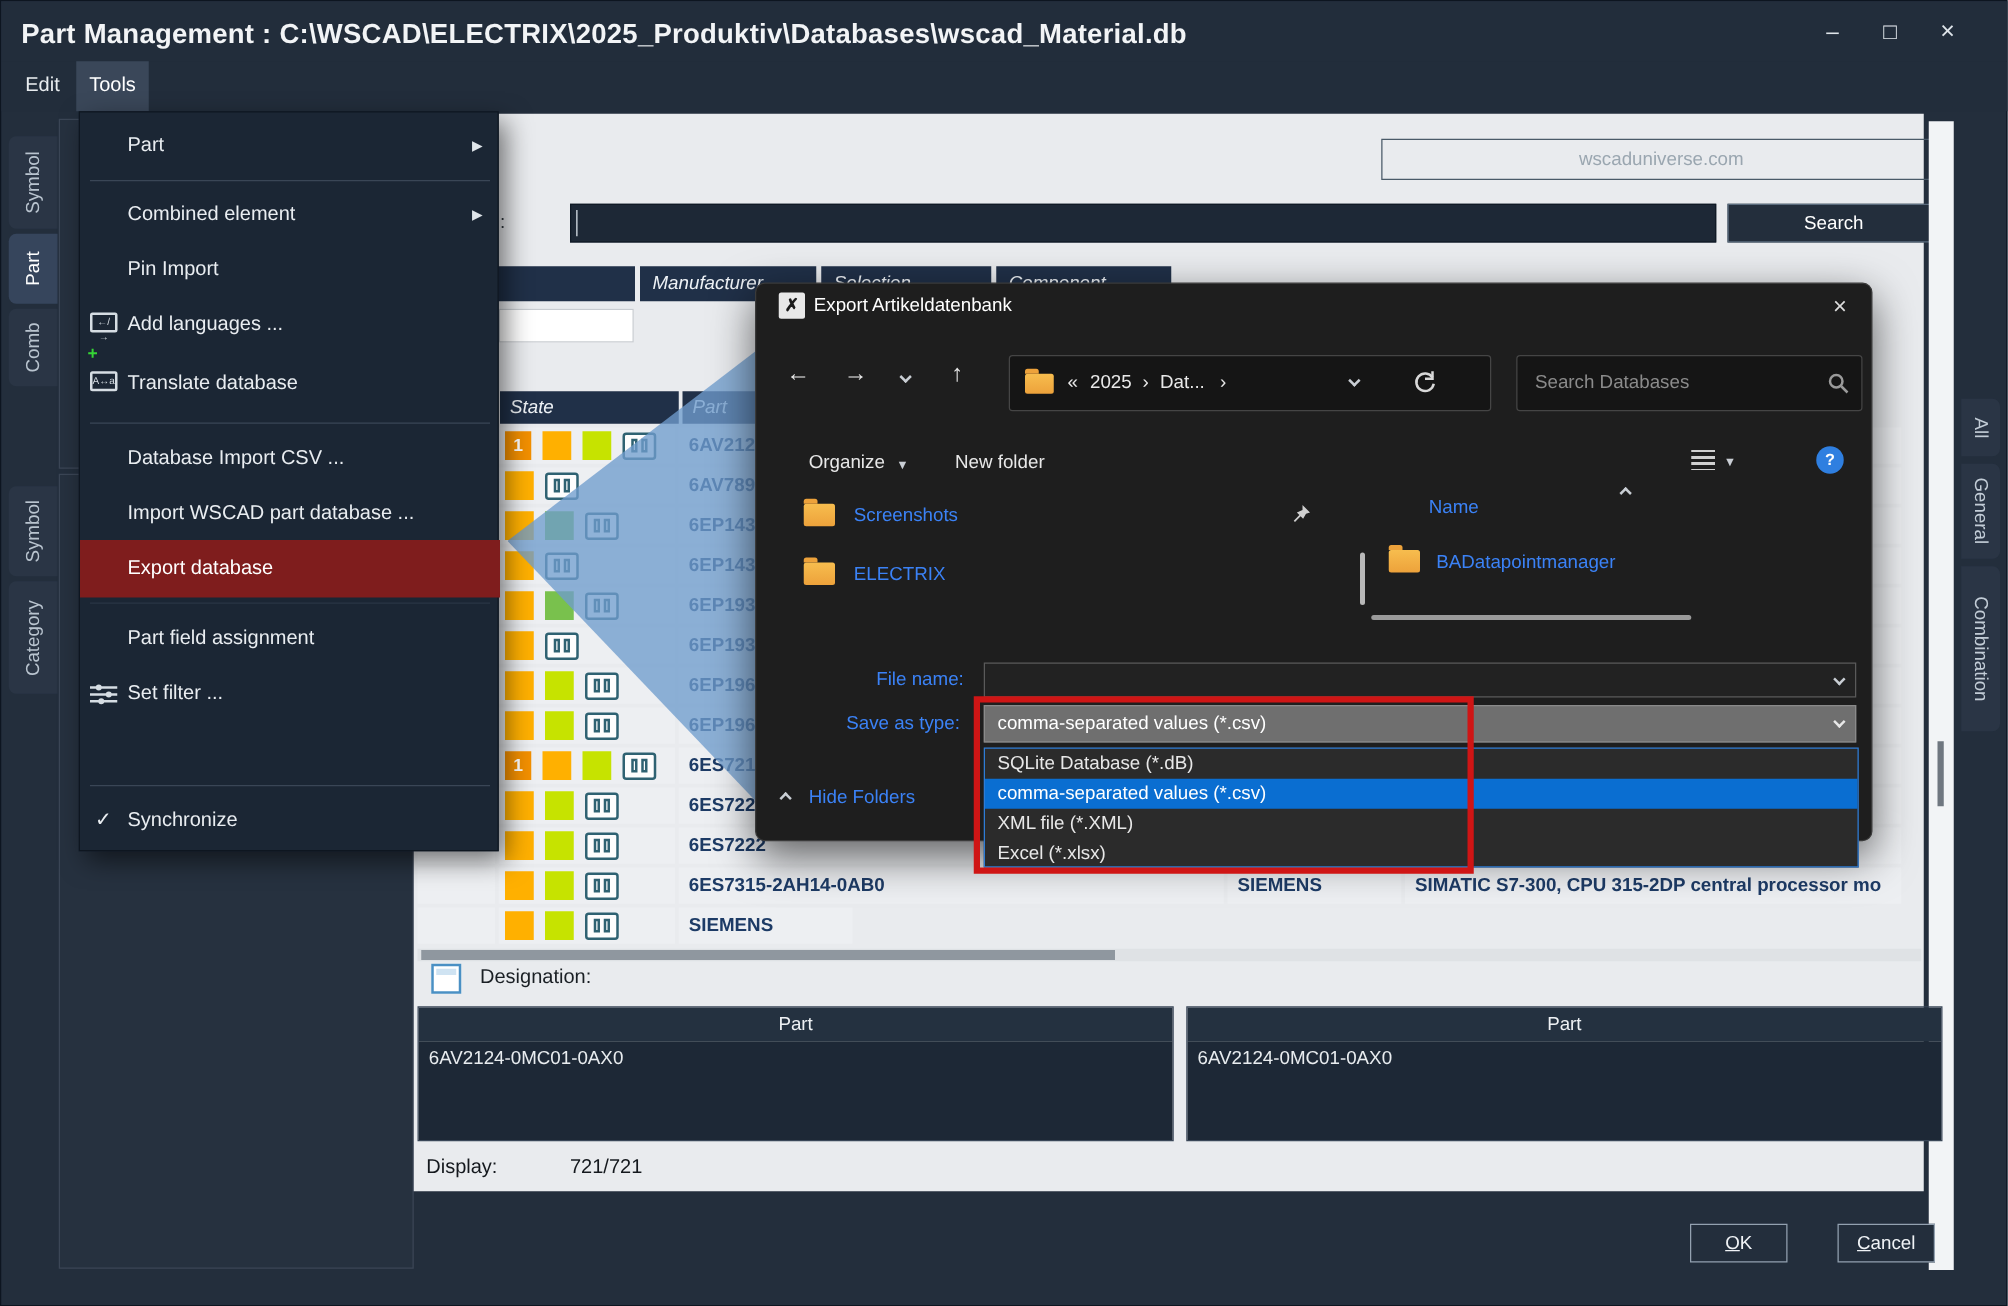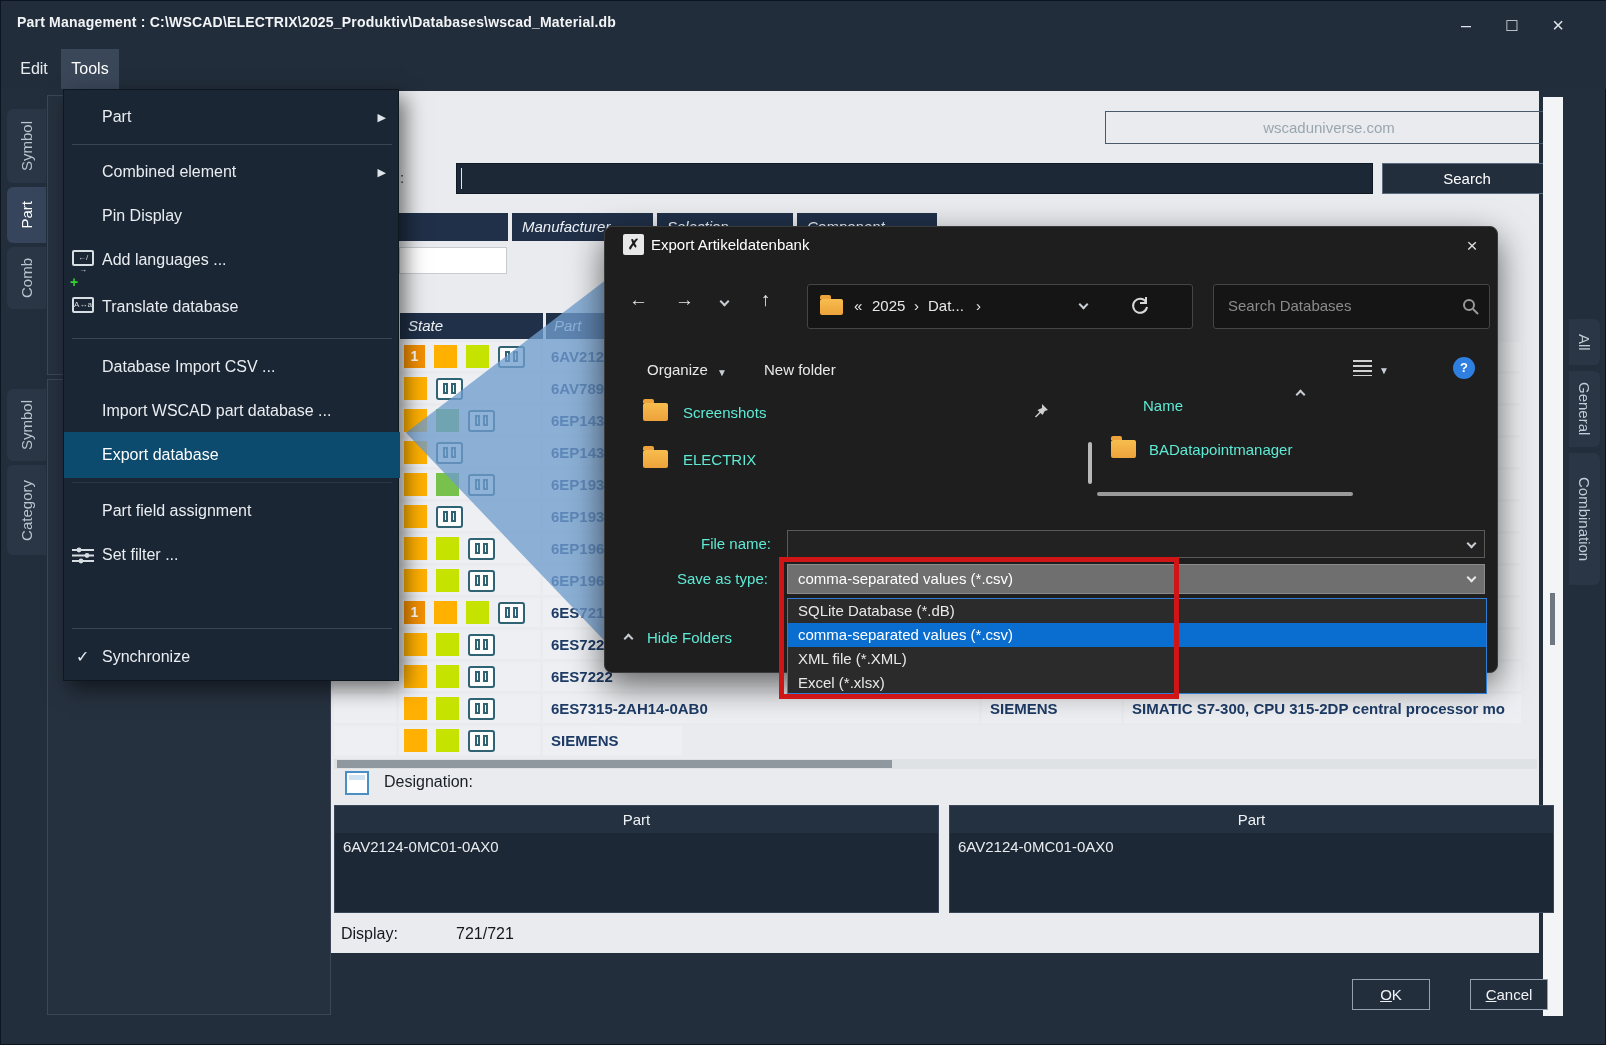--- a/index.html
+++ b/index.html
@@ -3,21 +3,21 @@
 <meta charset="utf-8">
 <style>
   * { margin:0; padding:0; box-sizing:border-box; }
   html,body { width:1606px; height:1045px; overflow:hidden; }
   body { font-family:"Liberation Sans", sans-serif; background:#232e3c; position:relative; }
   .abs { position:absolute; }
   .screen { position:absolute; left:0; top:0; width:1606px; height:1045px; background:#232e3c; border:1px solid #0d1520; }
 
   
   .titlebar { left:0; top:0; width:1606px; height:48px; background:#222d3b; }
-  .title-text { left:16px; top:13px; font-size:14px; font-weight:bold; color:#f2f4f6; letter-spacing:.2px; }
+  .title-text { left:16px; top:13px; font-size:22px; font-weight:bold; color:#f2f4f6; letter-spacing:.2px; }
   .winctl { top:10px; width:34px; height:28px; color:#dfe5ea; font-size:18px; text-align:center; line-height:28px; }
   .menubar { left:0; top:48px; width:1606px; height:40px; background:#222d3b; }
   .menu-btn { top:48px; height:40px; color:#e8ecef; font-size:16px; text-align:center; line-height:40px; }
   .menu-btn.open { background:#3a4759; color:#ffffff; }
 
   
   .panel-frame { border:1px solid #3b4656; background:#26313f; }
   .vtab-l { left:6px; width:39px; background:#2a3545; color:#b9c4cf; font-size:15px;
             border-radius:6px 0 0 6px; display:flex; align-items:center; justify-content:center; }
   .vtab-l span { writing-mode:vertical-rl; transform:rotate(180deg); }
@@ -79,21 +79,21 @@
   .dlg-btn { top:978px; width:78px; height:31px; background:#232e3c; border:1px solid #93a1b0;
              color:#f0f3f6; font-size:15px; text-align:center; line-height:29px; }
   .dlg-btn::first-letter { text-decoration:underline; }
 
   
   .tools-menu { left:62px; top:88px; width:336px; height:592px; background:#1b2634; border:1px solid #0e1620;
                 box-shadow:6px 8px 20px rgba(0,0,0,.55); z-index:30; }
   .mi { position:absolute; left:0; width:336px; height:38px; color:#e9edf1; font-size:16px; line-height:38px; }
   .mi .lab { position:absolute; left:38px; }
   .mi .arrow { position:absolute; right:14px; top:0; font-size:11px; color:#dfe5ea; }
-  .mi.hl { background:#0c4a6e; color:#ffffff; }
+  .mi.hl { background:#7f1d1d; color:#ffffff; }
   .msep { position:absolute; left:8px; width:320px; height:1px; background:#3a4656; }
   .mi-ico { position:absolute; left:8px; top:9px; width:22px; height:16px; border:2px solid #d6dde3;
             border-radius:2px; color:#d6dde3; font-size:8px; text-align:center; line-height:12px; }
   .mi-plus { position:absolute; left:6px; top:22px; color:#35d435; font-size:14px; font-weight:bold; }
   .mcheck { position:absolute; left:12px; color:#e9edf1; font-size:16px; }
 
   
   .dialog { left:603px; top:225px; width:894px; height:447px; background:#1e1e1e; border:1px solid #3a3a3a;
             border-radius:8px; box-shadow:0 12px 34px rgba(0,0,0,.6); z-index:20; }
   .dlg * { position:absolute; }
@@ -112,21 +112,21 @@
                     border-radius:2px 2px 0 0; }
   .crumb { color:#e8e8e8; font-size:15px; }
   .chev { display:inline-block; width:7px; height:7px; border-right:2px solid #c9ced4; border-bottom:2px solid #c9ced4;
           transform:rotate(45deg); }
   .chev.up { transform:rotate(-135deg); }
   .tb-label { color:#e8e8e8; font-size:15px; }
   .help-circ { left:848px; top:130px; width:22px; height:22px; background:#2f7fe0; border-radius:50%;
                color:#fff; font-size:13px; font-weight:bold; text-align:center; line-height:22px; }
   .listico { left:748px; top:133px; width:19px; height:16px;
              background:repeating-linear-gradient(to bottom,#d0d0d0 0 2px,transparent 2px 5px); }
-  .flabel { color:#5eead4; font-size:15px; }
+  .flabel { color:#3b82f6; font-size:15px; }
   .fn-combo { left:182px; top:303px; width:698px; height:28px; background:#222222; border:1px solid #5a5a5a; }
   .st-combo { left:182px; top:337px; width:698px; height:30px; background:#6f6f6f; border:1px solid #8a8a8a;
               color:#ffffff; font-size:15px; line-height:28px; padding-left:10px; }
   .opt-list { left:182px; top:371px; width:700px; height:96px; background:#2b2b2b; border:1px solid #2e7cd6; z-index:25; }
   .opt { position:absolute; left:0; width:698px; height:24px; color:#e8e8e8; font-size:15px;
          line-height:24px; padding-left:10px; }
   .opt.sel { background:#0a6ed1; color:#ffffff; }
   .vdash { left:483px; top:215px; width:4px; height:42px; background:#b8b8b8; border-radius:2px; }
   .redbox { left:778px; top:556px; width:400px; height:142px; border:5px solid #cf1515; z-index:40; }
 
@@ -407,21 +407,21 @@
     <div class="mi" style="top:8px">
         <span class="lab">Part</span>
         <span class="arrow">▶</span>
       </div>
     <div class="msep" style="top:54px"></div>
     <div class="mi" style="top:63px">
         <span class="lab">Combined element</span>
         <span class="arrow">▶</span>
       </div>
     <div class="mi" style="top:107px">
-        <span class="lab">Pin Display</span>
+        <span class="lab">Pin Import</span>
       </div>
     <div class="mi" style="top:151px">
       <span class="mi-ico">←/→</span>
         <span class="mi-plus">+</span>
       <span class="lab">Add languages ...</span>
       </div>
     <div class="mi" style="top:198px">
       <span class="mi-ico">A↔a</span>
       <span class="lab">Translate database</span>
       </div>

